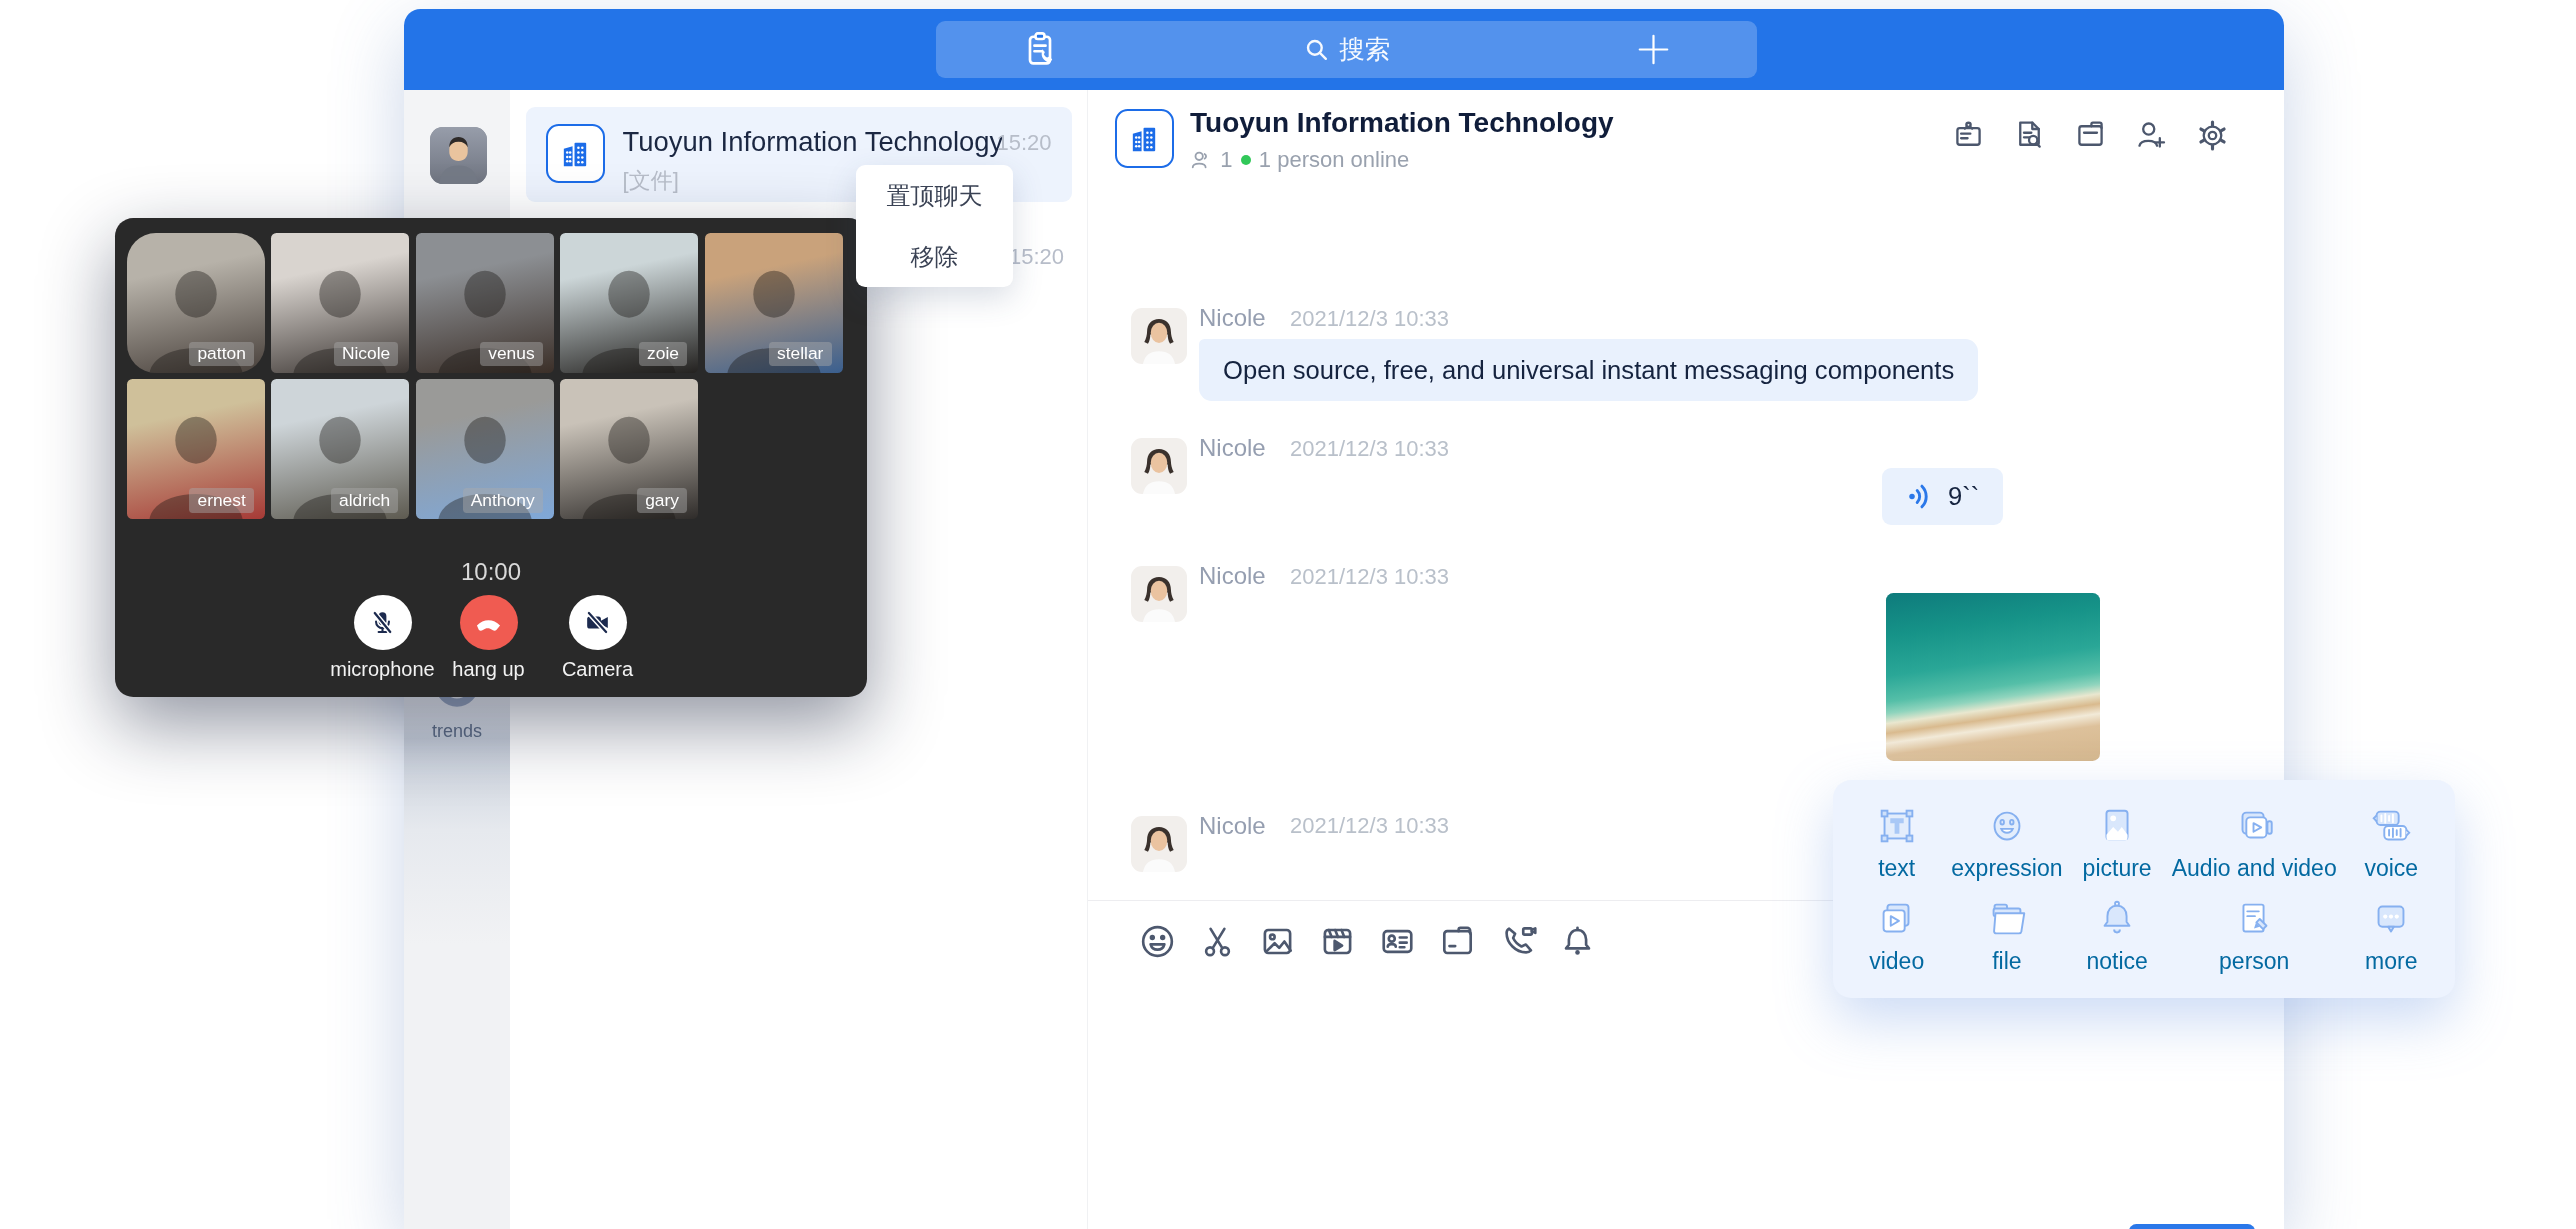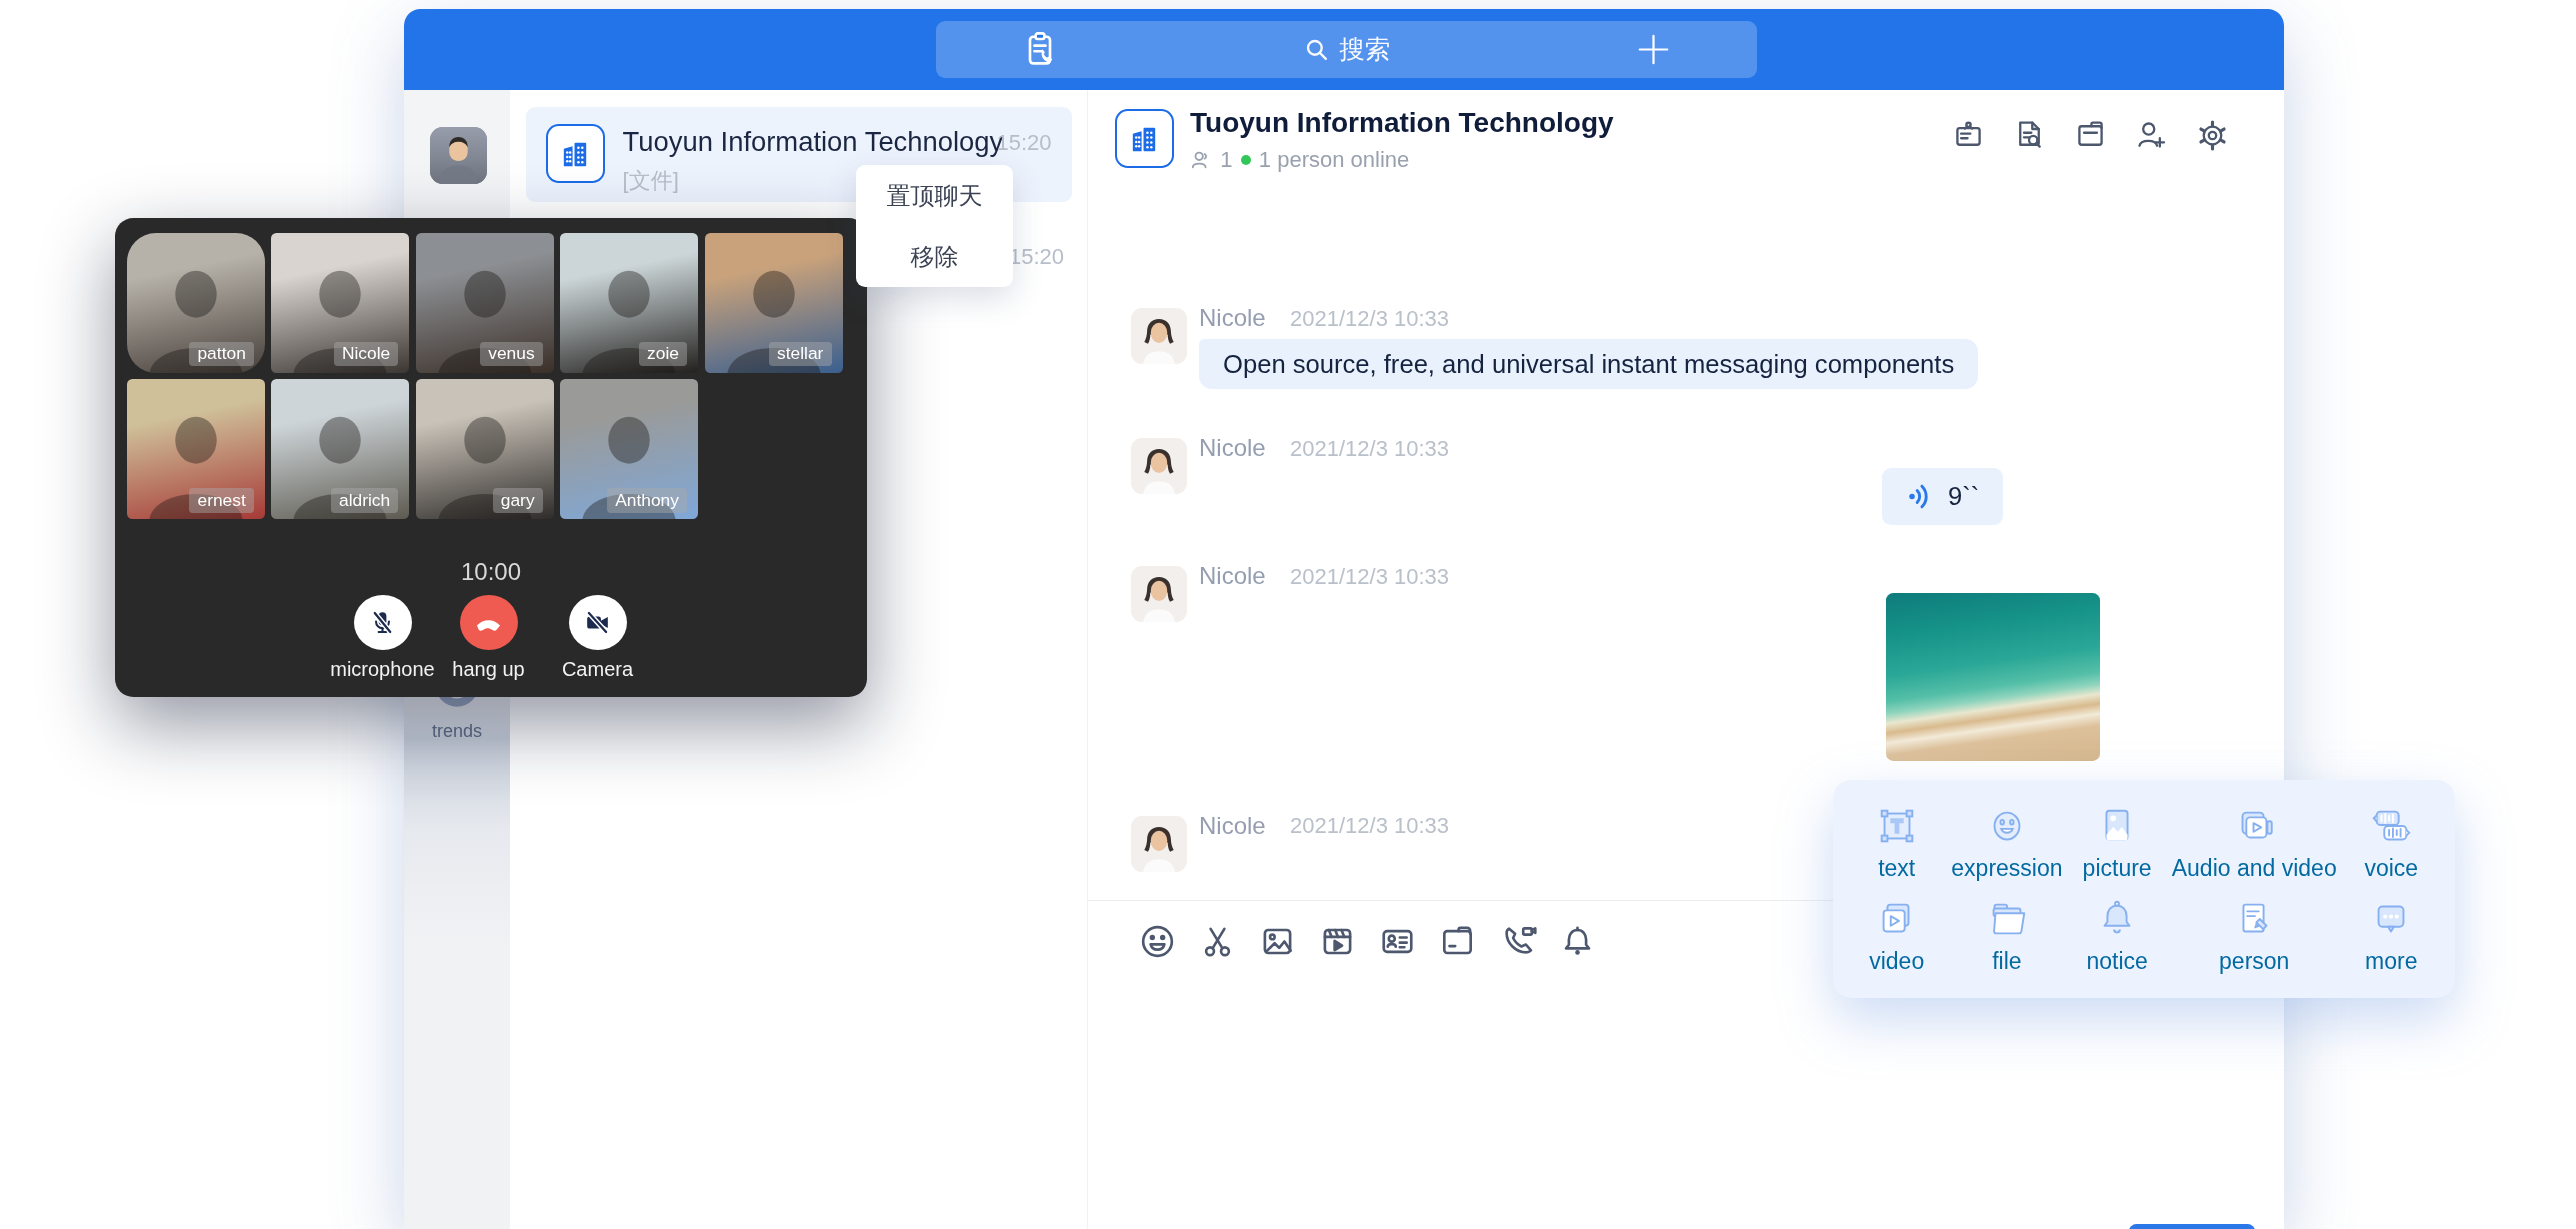--- a/index.html
+++ b/index.html
@@ -296,21 +296,21 @@
       <div class="msg-avatar" style="left:43px;top:124px;">
         <svg viewBox="0 0 61 61" width="56" height="56">
           <rect width="61" height="61" fill="#f2efec"></rect>
           <path d="M30.5 12c8 0 13 5.5 13 14 0 3 1 8 3 11l-4 2c-2-3-2.5-7-2.5-10h-19c0 3-.5 7-2.5 10l-4-2c2-3 3-8 3-11 0-8.5 5-14 13-14z" fill="#3a312c"></path>
           <ellipse cx="30.5" cy="27" rx="9" ry="11" fill="#eac3a0"></ellipse>
           <path d="M13 61c2-10 8-14 17.5-14S46 51 48 61z" fill="#fbfbfb"></path>
         </svg>
       </div>
       <span class="msg-name" style="left:111px;top:120px;">Nicole</span>
       <span class="msg-time" style="left:202px;top:122px;">2021/12/3 10:33</span>
-      <div class="bubble" style="left:111px;top:155px;height:50px;padding:0 24px;">
+      <div class="bubble" style="left:111px;top:155px;height:62px;padding:0 24px;">
         <span>Open source, free, and universal instant messaging components</span>
       </div>
 
       <div class="msg-avatar" style="left:43px;top:254px;">
         <svg viewBox="0 0 61 61" width="56" height="56">
           <rect width="61" height="61" fill="#f2efec"></rect>
           <path d="M30.5 12c8 0 13 5.5 13 14 0 3 1 8 3 11l-4 2c-2-3-2.5-7-2.5-10h-19c0 3-.5 7-2.5 10l-4-2c2-3 3-8 3-11 0-8.5 5-14 13-14z" fill="#3a312c"></path>
           <ellipse cx="30.5" cy="27" rx="9" ry="11" fill="#eac3a0"></ellipse>
           <path d="M13 61c2-10 8-14 17.5-14S46 51 48 61z" fill="#fbfbfb"></path>
         </svg>
@@ -459,33 +459,33 @@
         </svg>
         <span class="tag">ernest</span>
       </div>
       <div class="tile" style="background: linear-gradient(168deg, rgb(206, 213, 217) 0%, rgb(206, 213, 217) 28%, rgb(93, 90, 80) 100%);">
         <svg class="sil" viewBox="0 0 100 100">
           <ellipse cx="50" cy="40" rx="15" ry="17" fill="rgba(22,18,16,.38)"></ellipse>
           <path d="M16 100C16 72 84 72 84 100Z" fill="rgba(22,18,16,.38)"></path>
         </svg>
         <span class="tag">aldrich</span>
       </div>
+      <div class="tile" style="background: linear-gradient(168deg, rgb(154, 154, 152) 0%, rgb(154, 154, 152) 28%, rgb(127, 168, 217) 100%);">
+        <svg class="sil" viewBox="0 0 100 100">
+          <ellipse cx="50" cy="40" rx="15" ry="17" fill="rgba(22,18,16,.38)"></ellipse>
+          <path d="M16 100C16 72 84 72 84 100Z" fill="rgba(22,18,16,.38)"></path>
+        </svg>
+        <span class="tag">Anthony</span>
+      </div>
       <div class="tile" style="background: linear-gradient(168deg, rgb(201, 194, 184) 0%, rgb(201, 194, 184) 28%, rgb(47, 44, 42) 100%);">
         <svg class="sil" viewBox="0 0 100 100">
           <ellipse cx="50" cy="40" rx="15" ry="17" fill="rgba(22,18,16,.38)"></ellipse>
           <path d="M16 100C16 72 84 72 84 100Z" fill="rgba(22,18,16,.38)"></path>
         </svg>
         <span class="tag">gary</span>
-      </div>
-      <div class="tile" style="background: linear-gradient(168deg, rgb(154, 154, 152) 0%, rgb(154, 154, 152) 28%, rgb(127, 168, 217) 100%);">
-        <svg class="sil" viewBox="0 0 100 100">
-          <ellipse cx="50" cy="40" rx="15" ry="17" fill="rgba(22,18,16,.38)"></ellipse>
-          <path d="M16 100C16 72 84 72 84 100Z" fill="rgba(22,18,16,.38)"></path>
-        </svg>
-        <span class="tag">Anthony</span>
       </div>
     </div>
   <div class="call-timer">10:00</div>
 
   <div class="ctrl ctrl-mic">
     <button class="ctrl-btn white">
       <svg width="31" height="31" viewBox="0 0 36 36">
         <rect x="13.5" y="6" width="9" height="15" rx="4.5" fill="#1c2a4e"></rect>
         <path d="M10.5 17c0 4.2 3.3 7.5 7.5 7.5s7.5-3.3 7.5-7.5" fill="none" stroke="#1c2a4e" stroke-width="2.4" stroke-linecap="round"></path>
         <path d="M18 24.5V29M13.5 29h9" stroke="#1c2a4e" stroke-width="2.4" stroke-linecap="round"></path>

